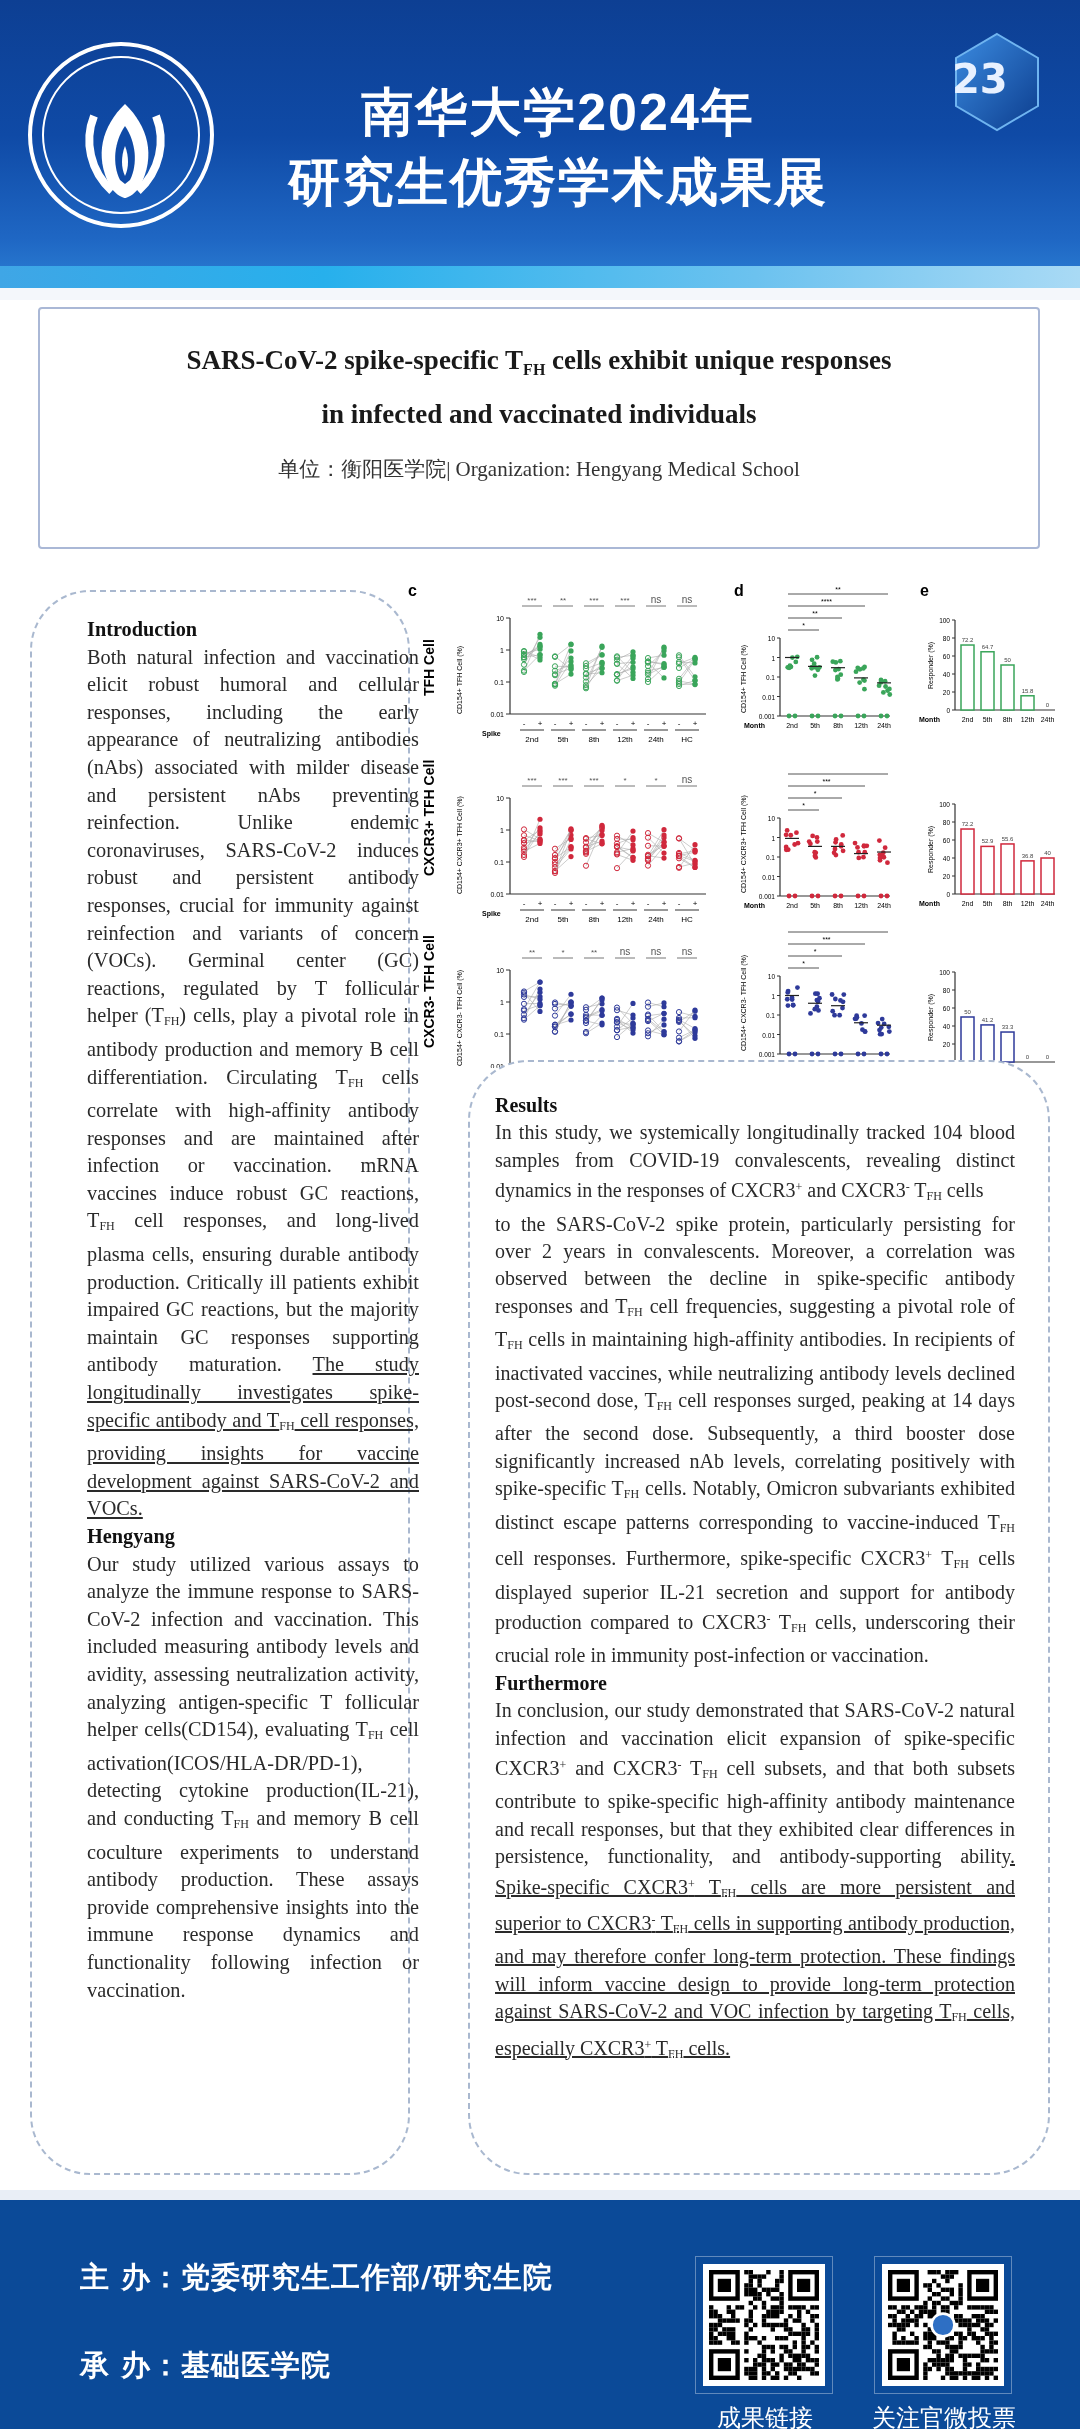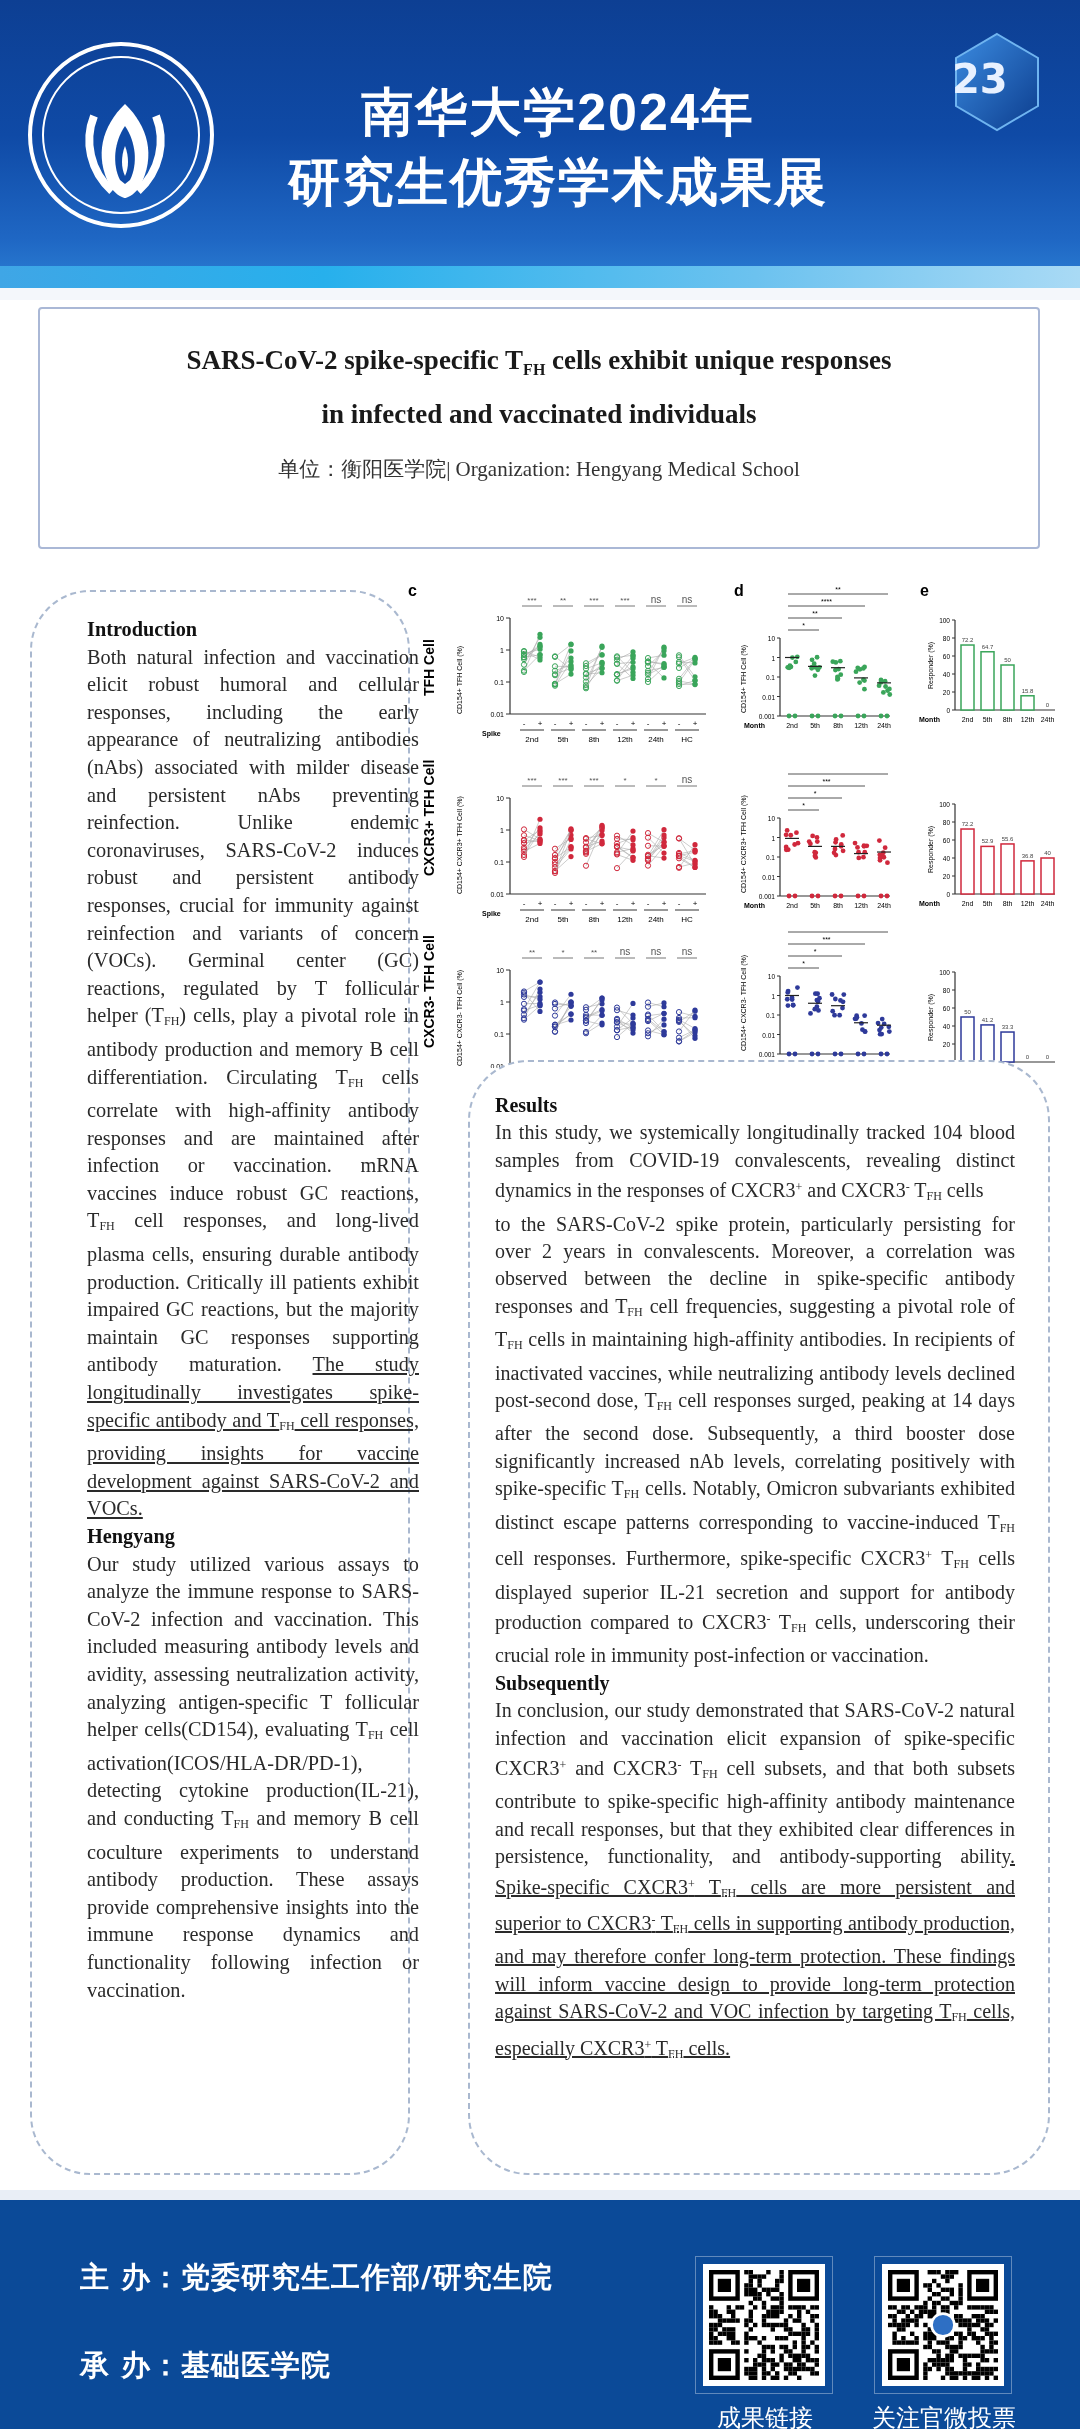--- a/index.html
+++ b/index.html
@@ -1165,21 +1165,21 @@
       <text x="647.5" y="481" text-anchor="middle" font-size="6" font-family="Liberation Sans, sans-serif" fill="#444">0</text>
       <text x="647.5" y="496" text-anchor="middle" font-size="7" font-family="Liberation Sans, sans-serif">24th</text>
     </svg>
 </div>
 
 <div class="dashbox results-box">
   <div class="text-block results-text">
     <span class="sec-head">Results</span>
     <span class="para"><span>In this study, we systemically longitudinally tracked 104 blood samples from COVID-19 convalescents, revealing distinct dynamics in the responses of CXCR3</span><sup class="pm">+</sup><span> and CXCR3</span><sup class="pm">-</sup><span> T</span><sub class="fh">FH</sub><span> cells</span></span>
     <span class="para"><span>to the SARS-CoV-2 spike protein, particularly persisting for over 2 years in convalescents. Moreover, a correlation was observed between the decline in spike-specific antibody responses and T</span><sub class="fh">FH</sub><span> cell frequencies, suggesting a pivotal role of T</span><sub class="fh">FH</sub><span> cells in maintaining high-affinity antibodies. In recipients of inactivated vaccines, while neutralizing antibody levels declined post-second dose, T</span><sub class="fh">FH</sub><span> cell responses surged, peaking at 14 days after the second dose. Subsequently, a third booster dose significantly increased nAb levels, correlating positively with spike-specific T</span><sub class="fh">FH</sub><span> cells. Notably, Omicron subvariants exhibited distinct escape patterns corresponding to vaccine-induced T</span><sub class="fh">FH</sub><span> cell responses. Furthermore, spike-specific CXCR3</span><sup class="pm">+</sup><span> T</span><sub class="fh">FH</sub><span> cells displayed superior IL-21 secretion and support for antibody production compared to CXCR3</span><sup class="pm">-</sup><span> T</span><sub class="fh">FH</sub><span> cells, underscoring their crucial role in immunity post-infection or vaccination.</span></span>
-    <span class="sec-head">Subsequently</span>
+    <span class="sec-head">Furthermore</span>
     <span class="para"><span>In conclusion, our study demonstrated that SARS-CoV-2 natural infection and vaccination elicit expansion of spike-specific CXCR3</span><sup class="pm">+</sup><span> and CXCR3</span><sup class="pm">-</sup><span> T</span><sub class="fh">FH</sub><span> cell subsets, and that both subsets contribute to spike-specific high-affinity antibody maintenance and recall responses, but that they exhibited clear differences in persistence, functionality, and antibody-supporting ability</span><span class="ul"><span>. Spike-specific CXCR3</span><sup class="pm">+</sup><span> T</span><sub class="fh">FH</sub><span> cells are more persistent and superior to CXCR3</span><sup class="pm">-</sup><span> T</span><sub class="fh">FH</sub><span> cells in supporting antibody production, and may therefore confer long-term protection. These findings will inform vaccine design to provide long-term protection against SARS-CoV-2 and VOC infection by targeting T</span><sub class="fh">FH</sub><span> cells, especially CXCR3</span><sup class="pm">+</sup><span> T</span><sub class="fh">FH</sub><span> cells.</span></span></span>
   </div>
 </div>
 
 <div class="footer-top"></div>
 <div class="footer">
   <div class="footer-line f1">主 办：党委研究生工作部/研究生院</div>
   <div class="footer-line f2">承 办：基础医学院</div>
   <div class="qr-frame q1"></div>
   <div class="qr-frame q2"></div>

